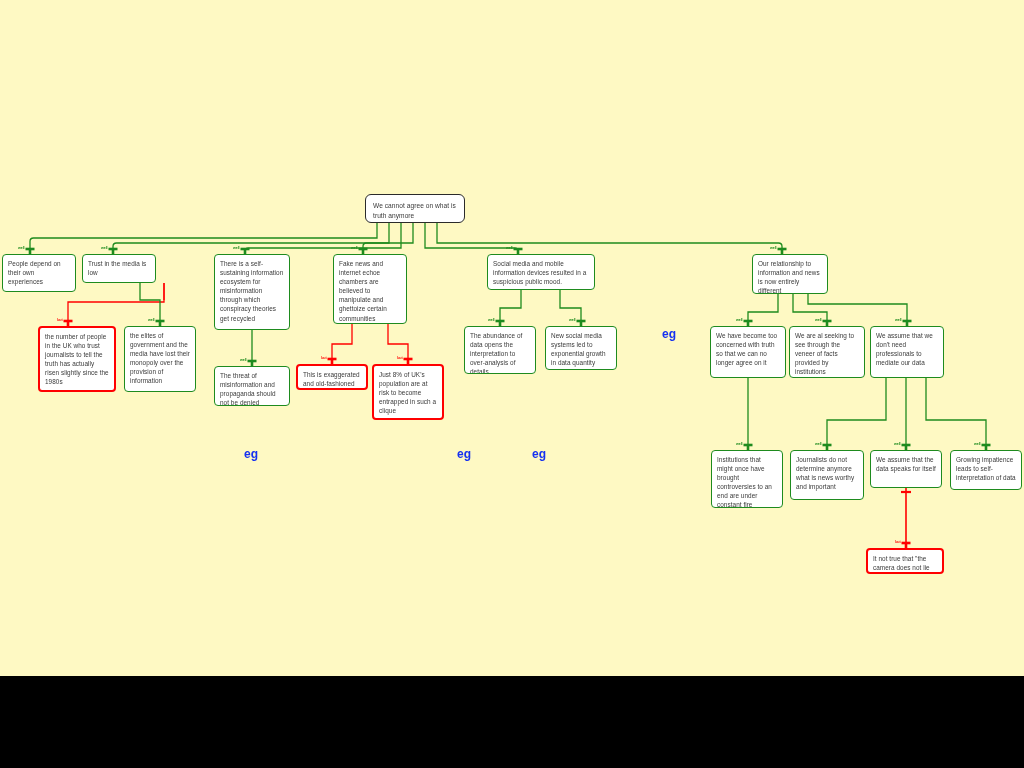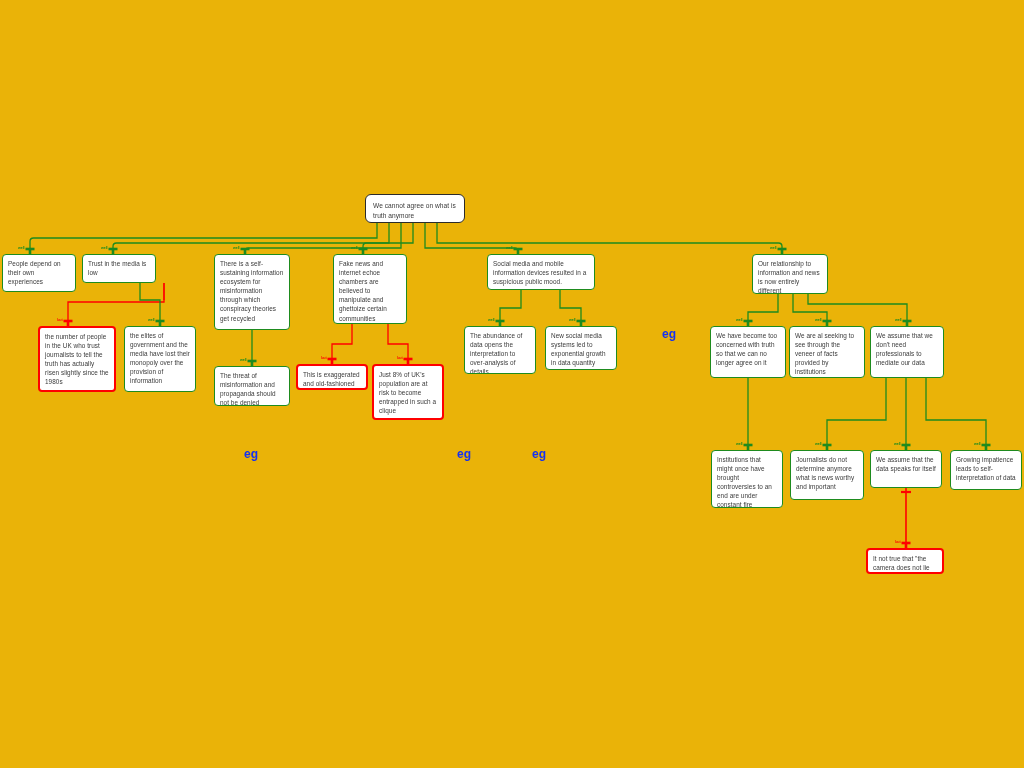--- a/index.html
+++ b/index.html
@@ -1,18 +1,18 @@
 <!DOCTYPE html>
 <html><head>
 <meta charset="utf-8">
 <style>
   html,body{margin:0;padding:0;background:#000;}
   body{width:1024px;height:768px;overflow:hidden;
        font-family:"Liberation Sans","DejaVu Sans",sans-serif;}
-  #canvas{position:relative;width:1024px;height:768px;background:#eab308;}
+  #canvas{position:relative;width:1024px;height:676px;background:#fef9c3;}
   #wires{position:absolute;left:0;top:0;width:1024px;height:768px;pointer-events:none;}
 
   .node{position:absolute;background:#ffffff;border-radius:4px;
         box-sizing:border-box;overflow:hidden;}
   .node .txt{display:block;color:#3a3a3a;font-size:6.4px;line-height:9.1px;
              padding:4px 4px 3px 5px;letter-spacing:.05px;}
   .node.pro{border:1px solid #1e8b1e;}
   .node.con{border:2px solid #ff0000;}
   .node.root{border:1px solid #2b2b2b;border-radius:6px;}
   .node.root .txt{font-size:6.6px;line-height:10px;padding:6px 6px 6px 7px;}

